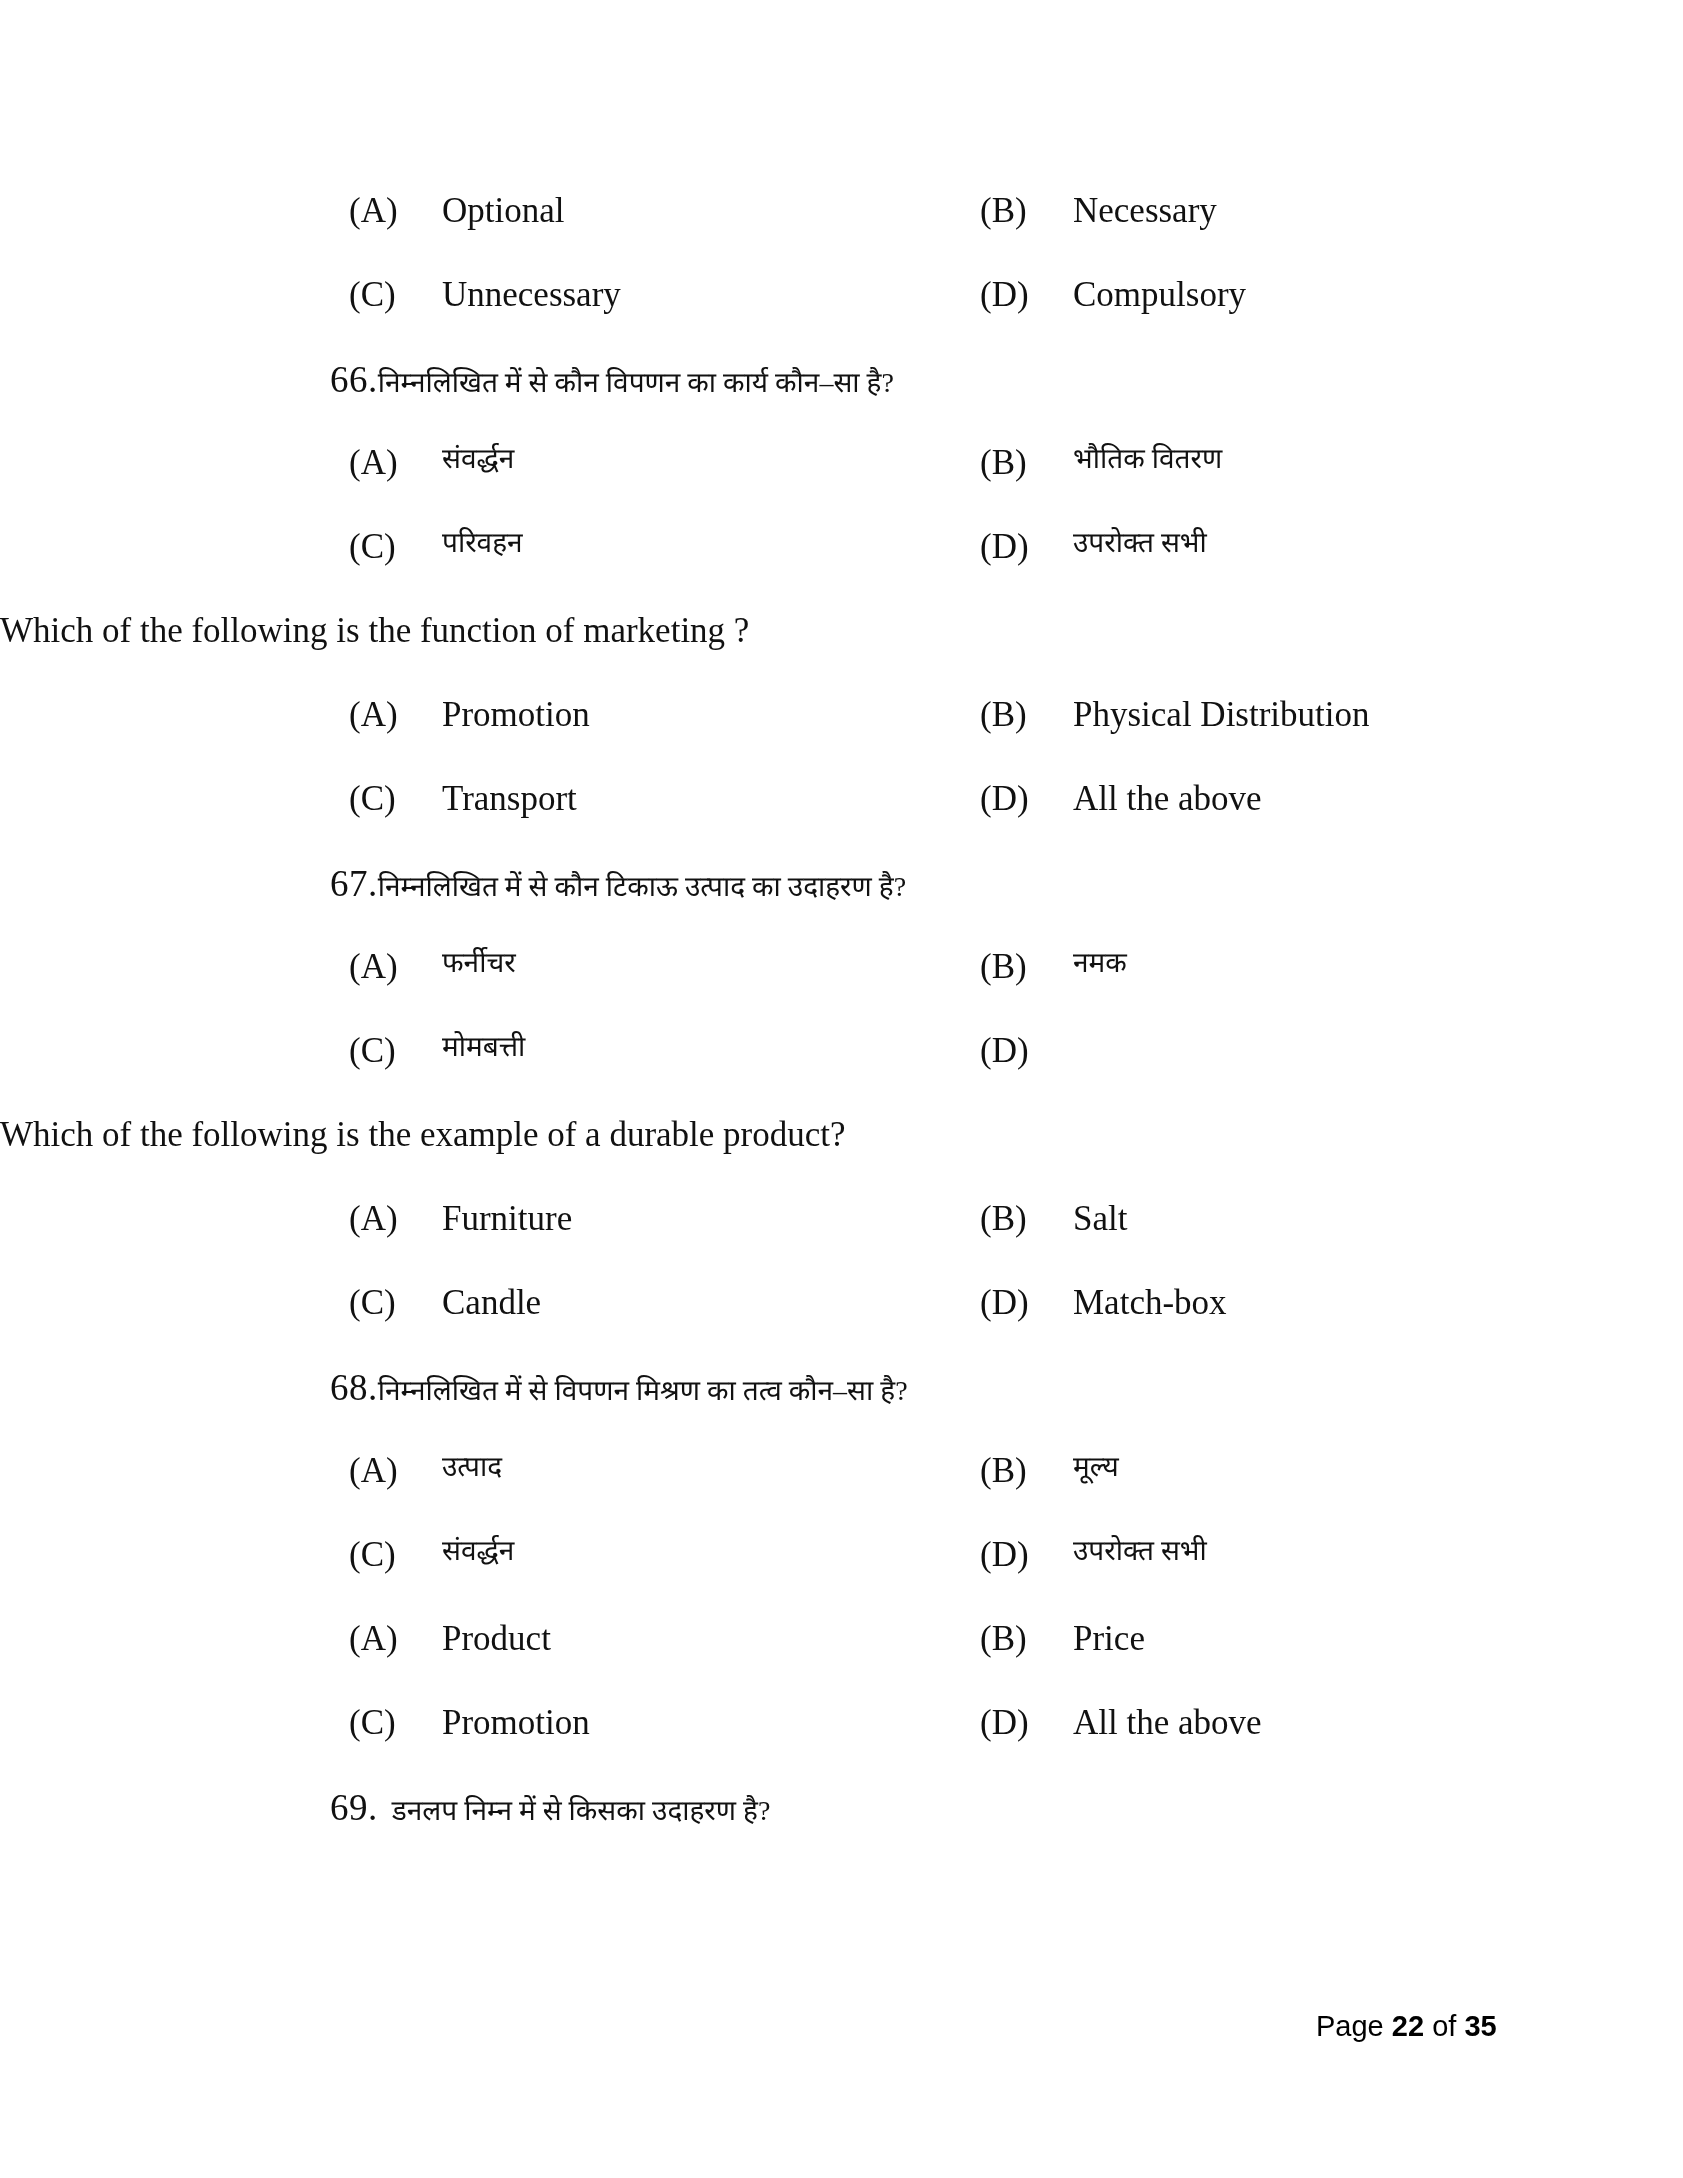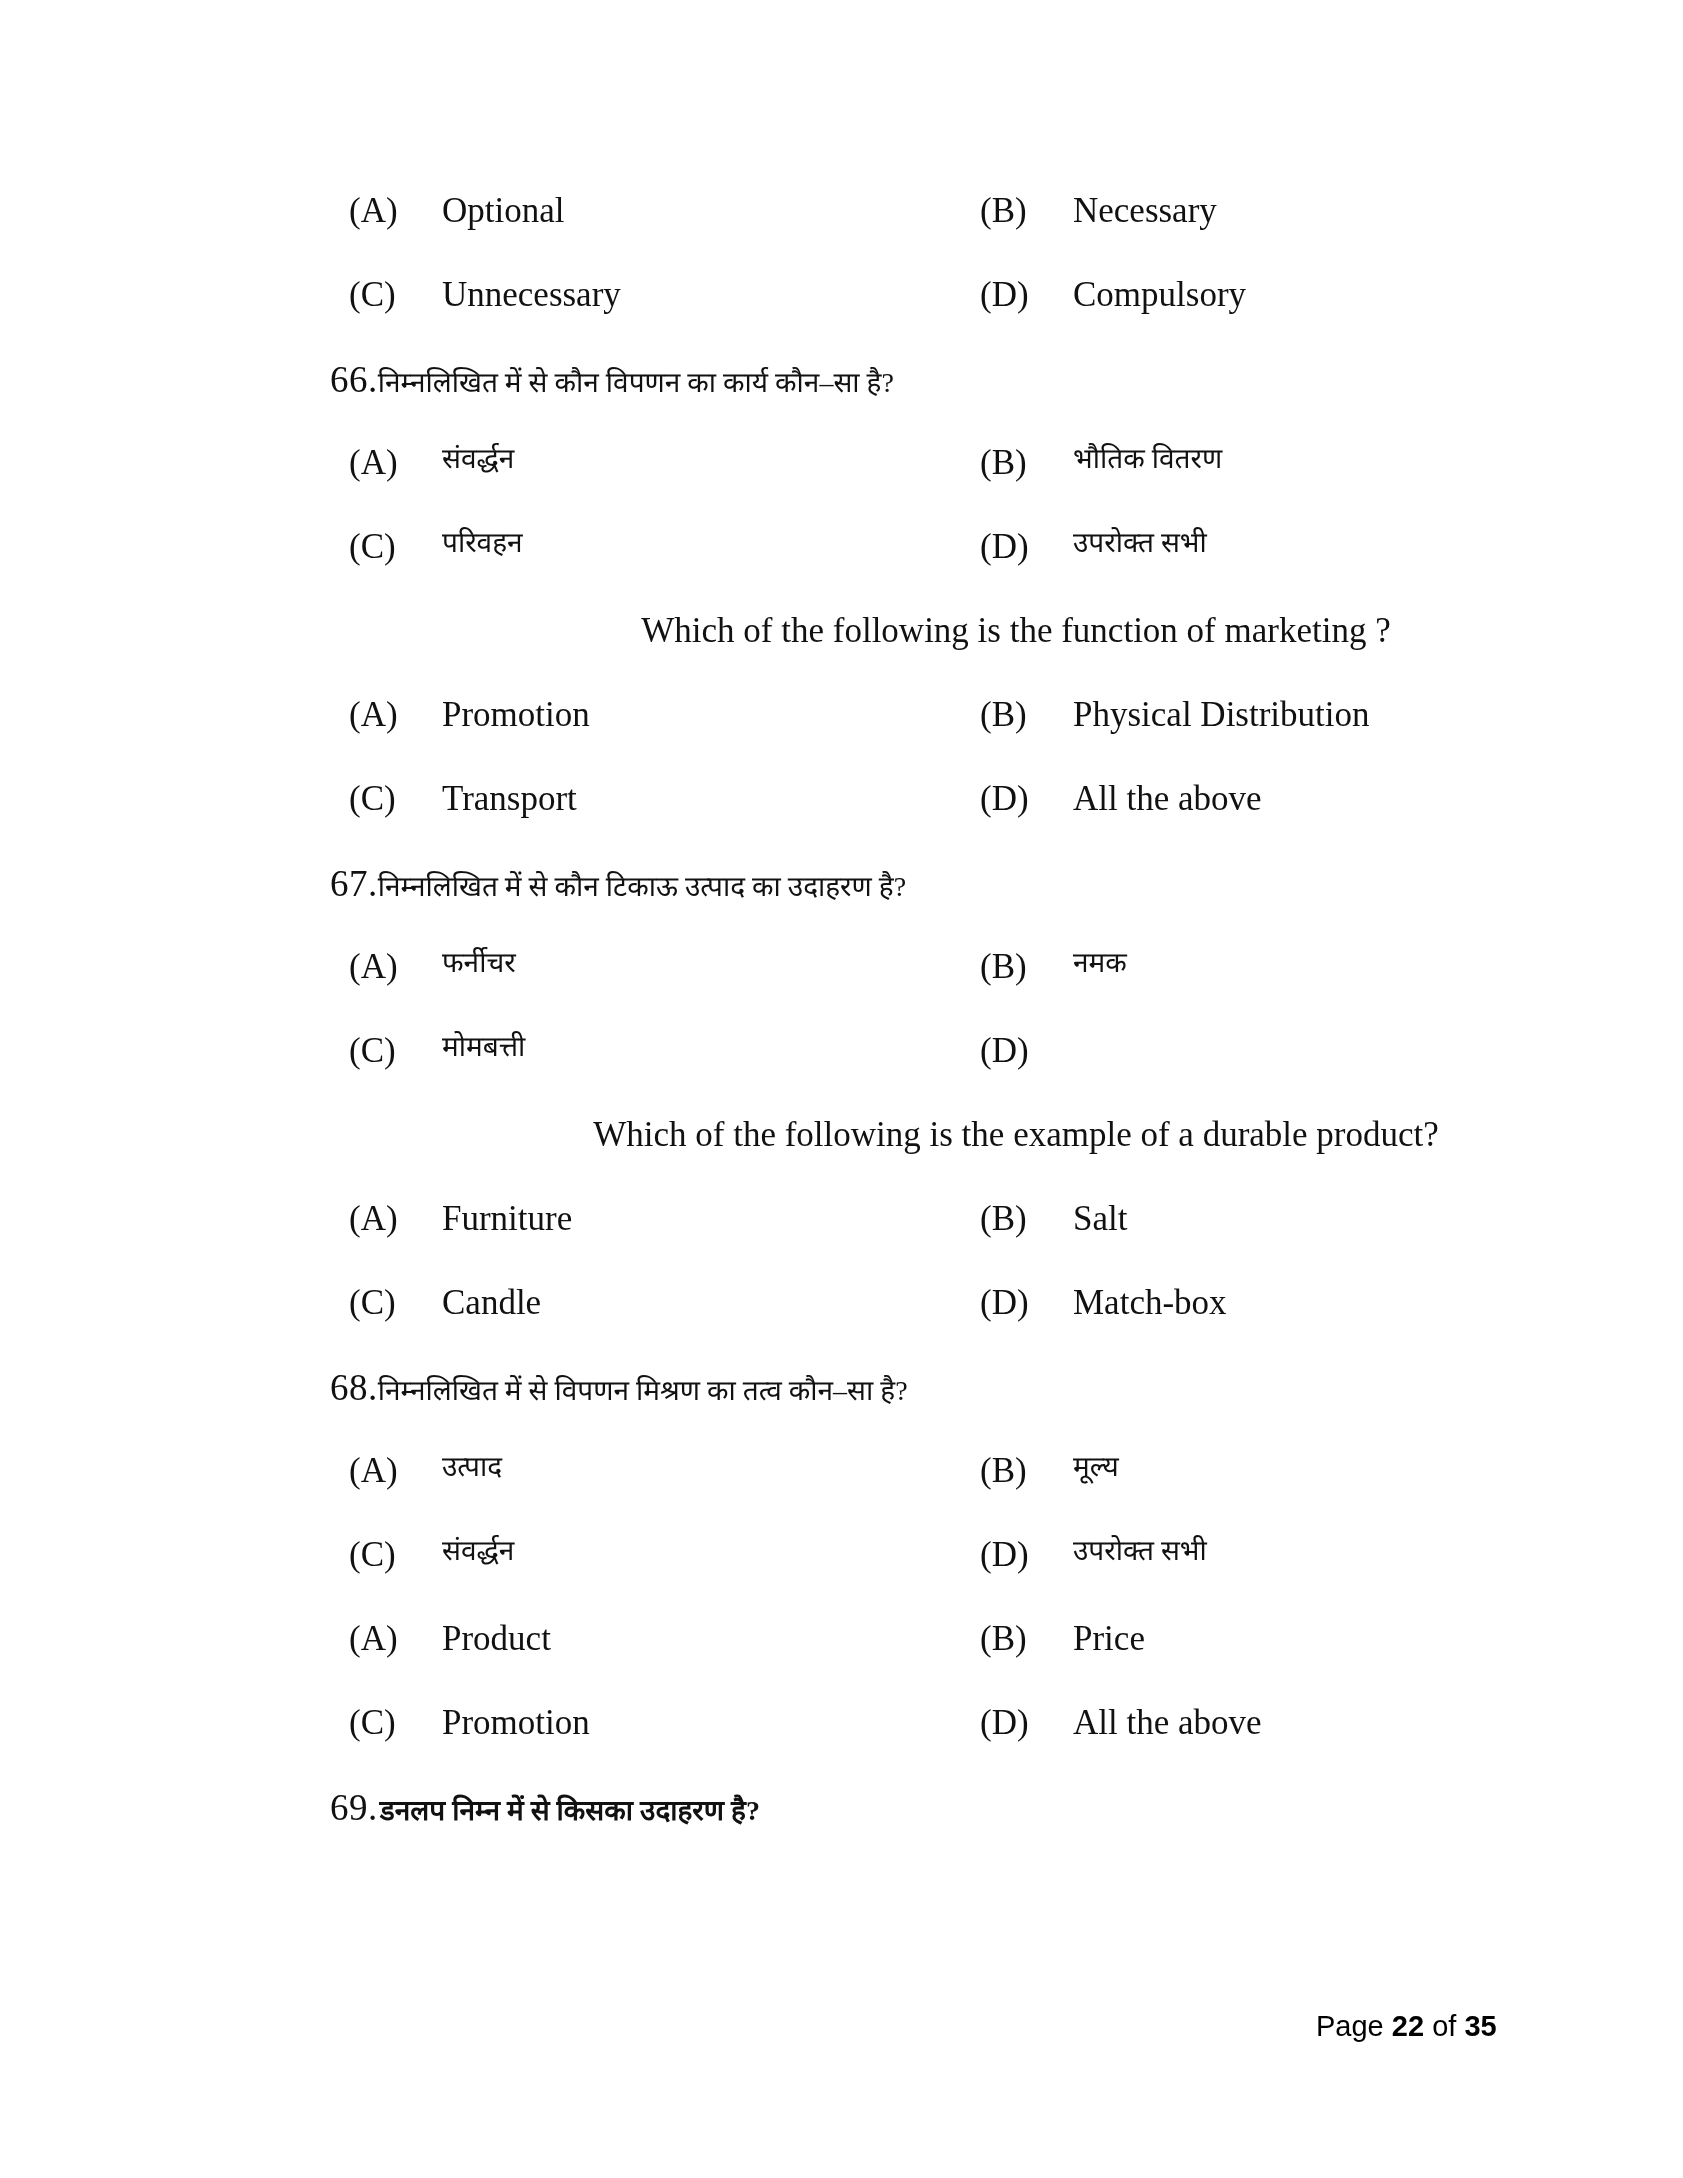--- a/index.html
+++ b/index.html
@@ -20,27 +20,25 @@
     right: 0;
   }
   .row { height: 84px; }
   
   .q {
     padding-left: 282px;
     font-size: 37px;
     line-height: 1.15;
   }
   .q .qnum { letter-spacing: 0.5px; margin-left: 48px; }
-  .q.gap .qtext { margin-left: 2px; font-weight: bold; }
+  .q.gap .qtext { margin-left: 14px; }
   
   .eq {
-    padding-left: 349px;
     font-size: 35px;
     line-height: 1.15;
-    text-align: center;
   }
   
   .opts {
     display: flex;
     padding-left: 349px;
     font-size: 35px;
     line-height: 1.15;
   }
   .opt { display: flex; width: 631px; }
   .opt.right { width: auto; flex: 1; }

